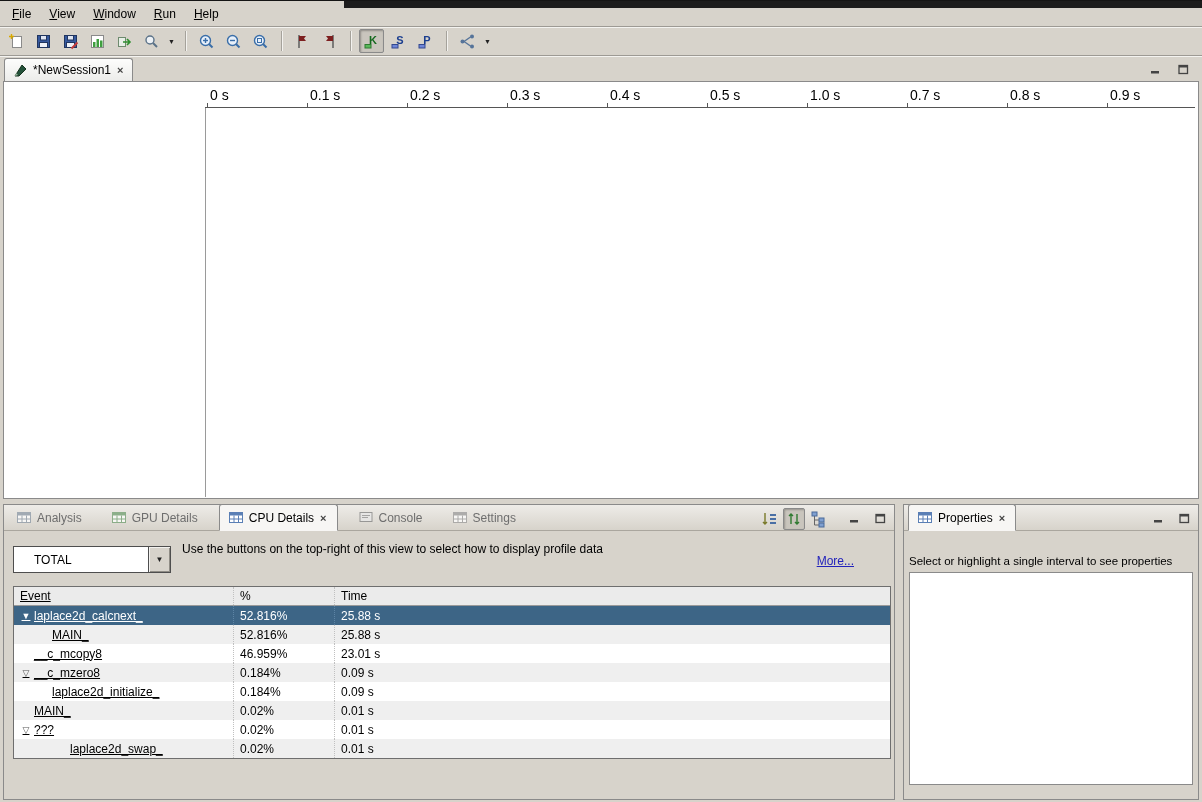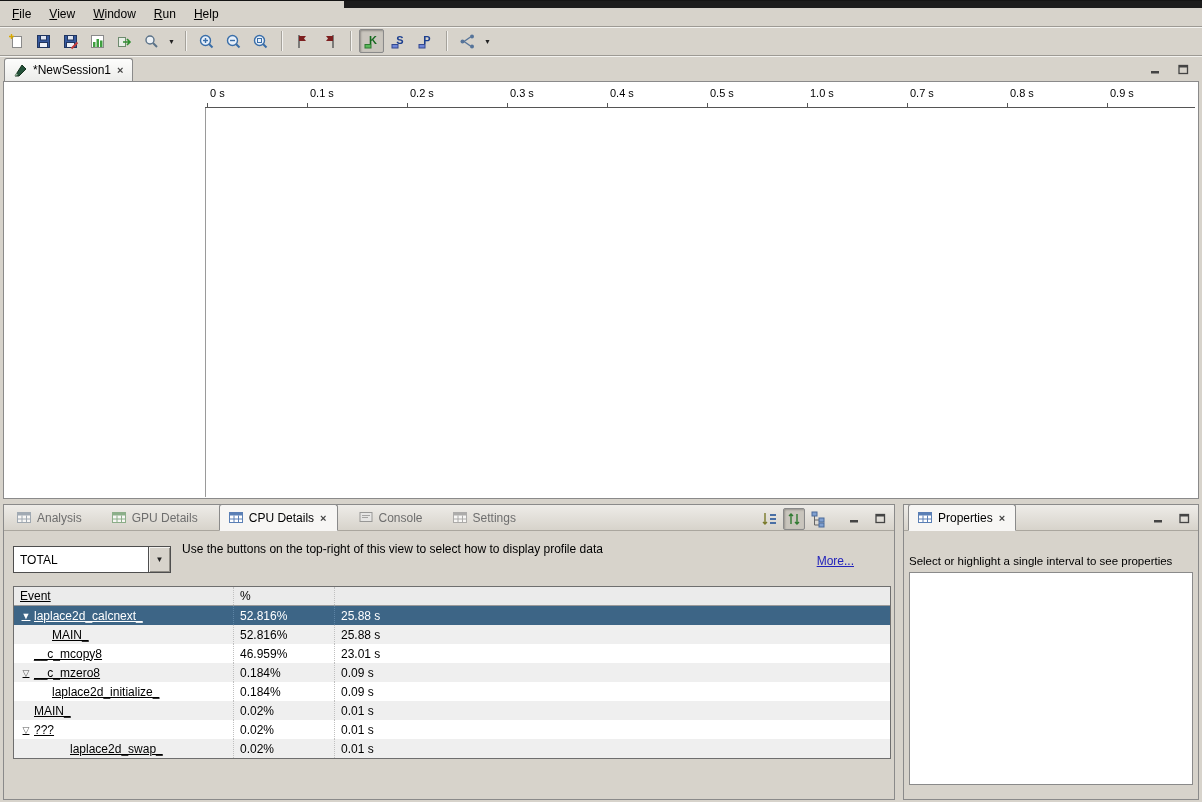--- a/index.html
+++ b/index.html
@@ -28,40 +28,40 @@
   .editor{position:absolute;left:3px;top:56px;width:1196px;height:442px;}
   .editor-tabbar{position:relative;height:24px;}
   .editor-tab{position:absolute;left:1px;top:1px;height:23px;background:linear-gradient(#fdfdfc,#ececea);border:1px solid #8a8a8a;border-bottom:none;border-radius:3px 3px 0 0;display:flex;align-items:center;gap:5px;padding:0 8px;}
   .tab-close{font-weight:bold;font-size:11px;color:#444;padding:0 1px;cursor:default;}
   .winbtns{position:absolute;right:8px;top:5px;display:flex;gap:12px;}
   .winbtn{width:16px;height:15px;display:flex;align-items:center;justify-content:center;}
   .editor-content{position:absolute;left:0;top:24px;right:0;bottom:0;background:#fff;border:1px solid #8a8a8a;}
   .ruler{position:absolute;left:0;top:0;right:0;height:26px;background:#fff;}
   .ruler-base{position:absolute;left:201px;right:3px;bottom:0;border-bottom:1px solid #555;}
   .ruler-tick{position:absolute;bottom:0;width:1px;height:5px;background:#555;}
-  .ruler-label{position:absolute;top:5px;font-size:11px;white-space:nowrap;}
+  .ruler-label{position:absolute;top:5px;font-size:14px;white-space:nowrap;}
   .names-divider{position:absolute;left:201px;top:26px;bottom:1px;width:1px;background:#9a9a9a;}
 
   
   .panel{position:absolute;background:#d7d3cb;border:1px solid #8a8a8a;}
   .panel-bl{left:3px;top:503px;width:892px;height:296px;}
   .panel-props{left:903px;top:503px;width:296px;height:296px;}
   .bl-tabbar{position:relative;height:26px;border-bottom:1px solid #aaa69e;background:linear-gradient(#eeece8,#d7d3cb);display:flex;align-items:flex-end;padding-left:4px;gap:12px;}
   .bl-tab{height:25px;display:flex;align-items:center;gap:5px;padding:0 9px;color:#6e6e6e;white-space:nowrap;}
   .bl-tab.active{background:#f7f6f4;border:1px solid #8a8a8a;border-bottom:1px solid #f7f6f4;border-radius:3px 3px 0 0;color:#000;margin-bottom:-1px;height:27px;}
   .tab-ic{display:flex;align-items:center;}
   .bl-tab:not(.active) .tab-ic{opacity:.75;}
   .viewbtns{position:absolute;right:64px;top:3px;display:flex;gap:3px;}
   .viewbtn{width:22px;height:22px;display:flex;align-items:center;justify-content:center;border:1px solid transparent;border-radius:2px;}
   .viewbtn.pressed{border:1px solid #8a8a8a;background:#c9c5bd;box-shadow:inset 1px 1px 2px rgba(0,0,0,.25);}
   .bl-winbtns{position:absolute;right:6px;top:6px;display:flex;gap:10px;}
 
   
   .combo{position:absolute;left:9px;top:41px;width:158px;height:27px;border:1px solid #4e4e4e;background:#fff;display:flex;}
-  .combo-value{flex:1;display:flex;align-items:center;padding-left:6px;}
+  .combo-value{flex:1;display:flex;align-items:center;padding-left:20px;}
   .combo-btn{width:22px;background:#d7d3cb;border-left:1px solid #4e4e4e;display:flex;align-items:center;justify-content:center;box-shadow:inset 1px 1px 0 #f2f1ee, inset -1px -1px 0 #8f8c85;}
   .combo-arrow{font-size:8px;color:#222;}
   .hint{position:absolute;left:178px;top:37px;white-space:nowrap;}
   .more{position:absolute;right:40px;top:49px;color:var(--link,#2222bb);text-decoration:underline;cursor:default;}
 
   
   .cpu-table{position:absolute;left:9px;top:81px;width:878px;border:1px solid #6e6e6e;background:#fff;}
   .thead{display:flex;height:19px;background:#ebebeb;border-bottom:1px solid #999;}
   .th{display:flex;align-items:center;padding-left:6px;border-right:1px solid #c5c5c5;}
   .th.c-event{width:220px;}
@@ -405,20 +405,21 @@
           <span class="combo-arrow">▼</span>
         </span>
     </div>
     <div class="hint">Use the buttons on the top-right of this view to select how to display profile data</div>
     <a class="more">More...</a>
 
     <div class="cpu-table">
       <div class="thead">
         <span class="th c-event">Event</span>
         <span class="th c-pct">%</span>
+        <span class="th c-time">Time</span>
       </div>
       <div class="tbody">
           <div class="trow sel">
             <span class="tcell c-event" style="padding-left: 4px;">
               <span class="marker">▼</span>
               <span class="ev-label">laplace2d_calcnext_</span>
             </span>
             <span class="tcell c-pct">52.816%</span>
             <span class="tcell c-time">25.88 s</span>
           </div>

